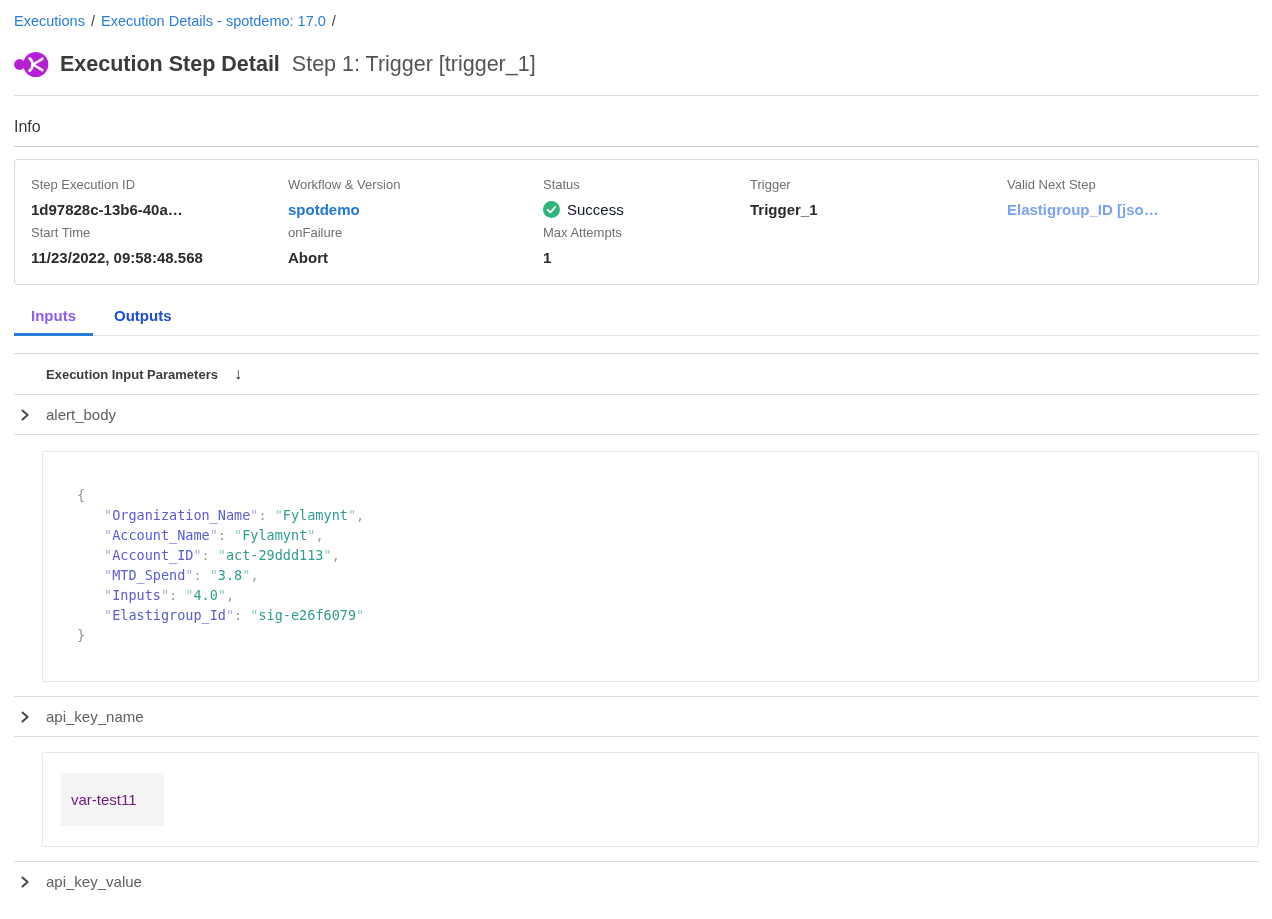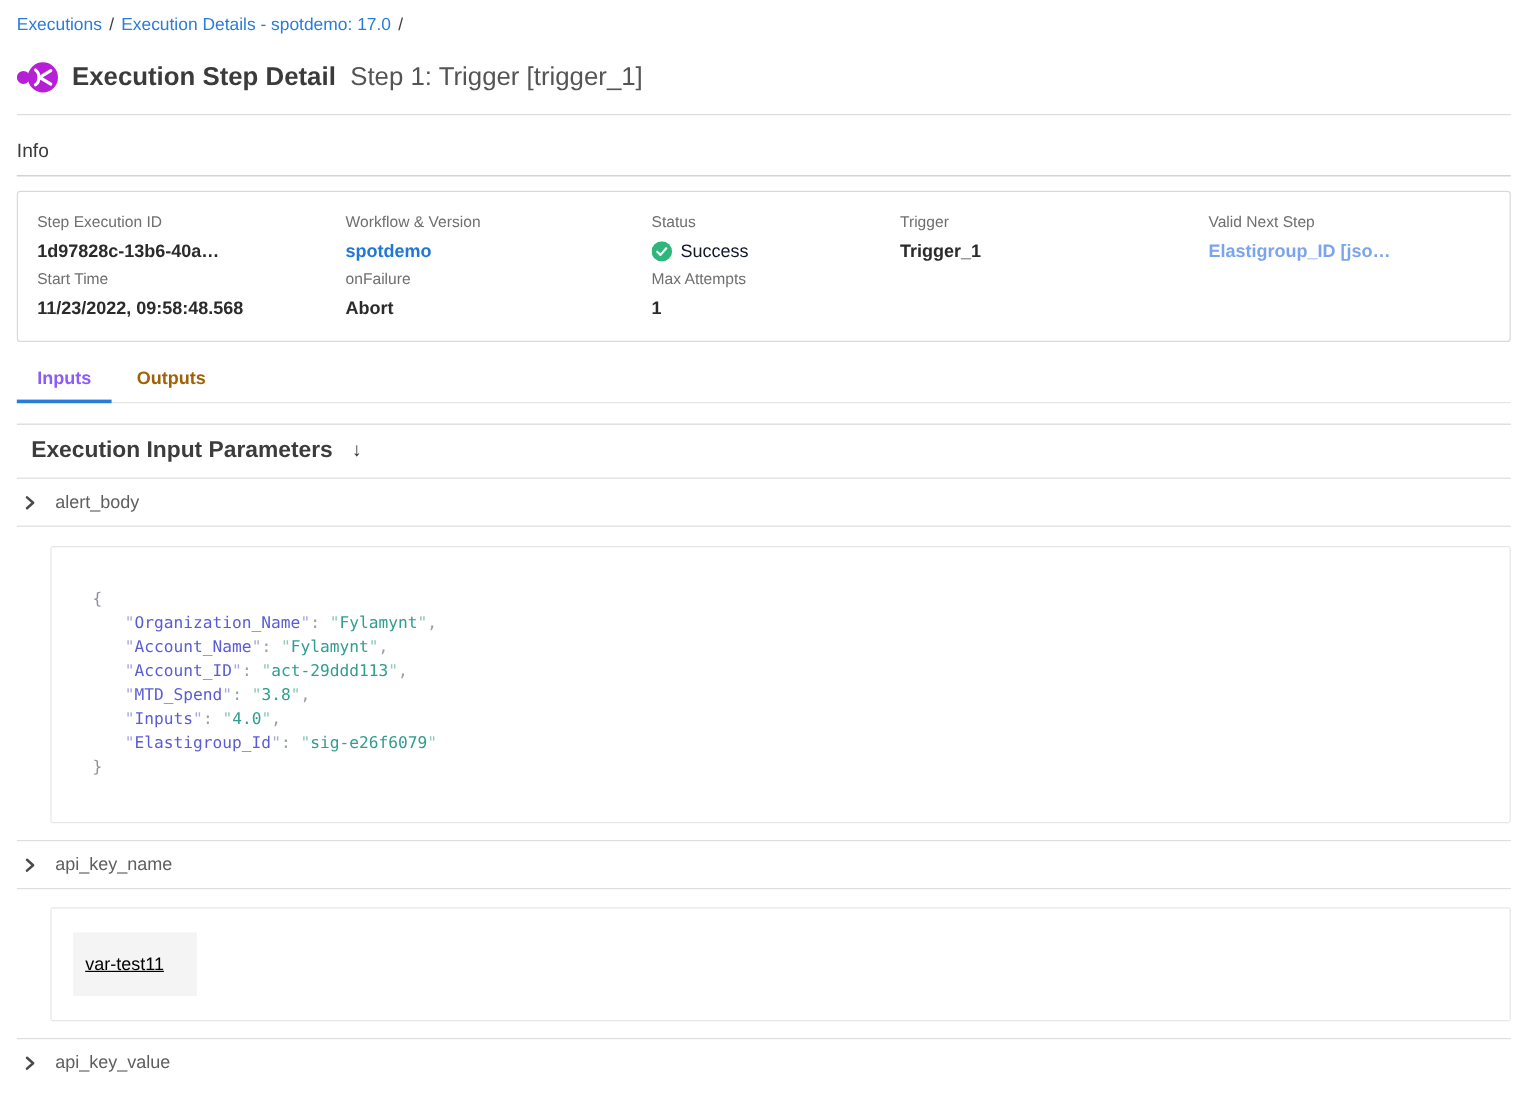--- a/index.html
+++ b/index.html
@@ -36,27 +36,27 @@
   }
   .field-label { font-size:13px; color:#6f6f6f; margin-bottom:9px; }
   .field-value { font-size:15px; font-weight:700; color:#2b2b2b; }
   .field-value.link { color:#2176d9; cursor:pointer; }
   .field-value.link-light { color:#7ba4ee; cursor:pointer; font-weight:600; }
   .status-line { display:flex; align-items:center; gap:7px; }
   .status-text { font-size:15px; font-weight:400; color:#0f172a; }
 
   
   .tabs { margin-top:22px; display:flex; border-bottom:1px solid #e6e6e6; }
-  .tab { font-size:15px; font-weight:600; color:#a16207; padding:0 17px 9px;
+  .tab { font-size:15px; font-weight:600; color:#1d4ed8; padding:0 17px 9px;
          border-bottom:3px solid transparent; margin:0 4px -1px 0; cursor:pointer; }
   .tab.active { color:#8b5cf6; border-bottom-color:#2a7cdb; }
 
   .hr.section-top { margin-top:17px; border-top-color:#d7d7d7; }
   .section-head { display:flex; align-items:center; padding:11px 0 11px 12px; }
-  .section-title { font-size:19px; font-weight:700; color:#3c3c3c; }
+  .section-title { font-size:13px; font-weight:700; color:#3c3c3c;margin-left:20px; }
   .sort-arrow { margin-left:16px; font-size:16px; font-weight:700; color:#2f2f2f; cursor:pointer; }
 
   .param-row { display:flex; align-items:center; padding:11px 0 11px 5px; gap:15px; cursor:pointer; }
   .chev { width:12px; height:12px; flex:0 0 auto; }
   .param-name { font-size:15px; color:#5f5f5f; }
 
   
   .code-box {
     margin:16px 0 0 28px; border:1px solid #e7e7e7; border-radius:2px;
     padding:33px 30px 36px 34px; background:#fff;
@@ -69,21 +69,21 @@
   .ck  { color:#5b5bd6; }
   .cqv { color:#8fc8bd; }
   .cv  { color:#2f9e8e; }
   .cp  { color:#9aa0a6; }
 
   
   .value-box-wrap { margin:15px 0 0 28px; border:1px solid #e7e7e7; border-radius:2px;
                     padding:20px 18px; background:#fff; }
   .value-chip { width:103px; height:53px; background:#f4f4f4; display:flex;
                 align-items:center; padding-left:10px; }
-  .value-chip span { font-size:15px; color:#000000;text-decoration:underline; }
+  .value-chip span { font-size:15px; color:#701a75; }
   .hr.row-sep { margin-top:14px; }
 </style>
 </head>
 <body>
 
 <div class="breadcrumb">
   <a class="crumb">Executions</a><span class="crumb-sep">/</span><a class="crumb">Execution Details - spotdemo: 17.0</a><span class="crumb-sep">/</span>
 </div>
 
 <div class="titlebar">

